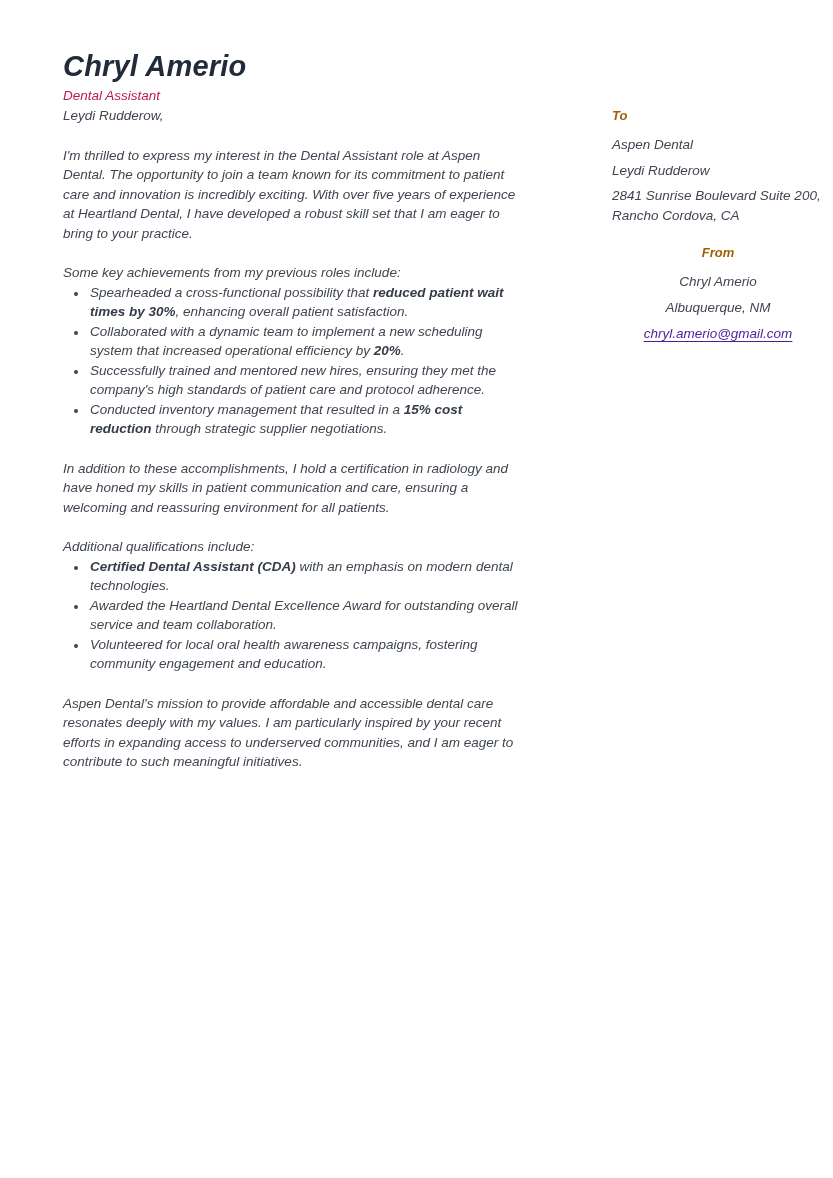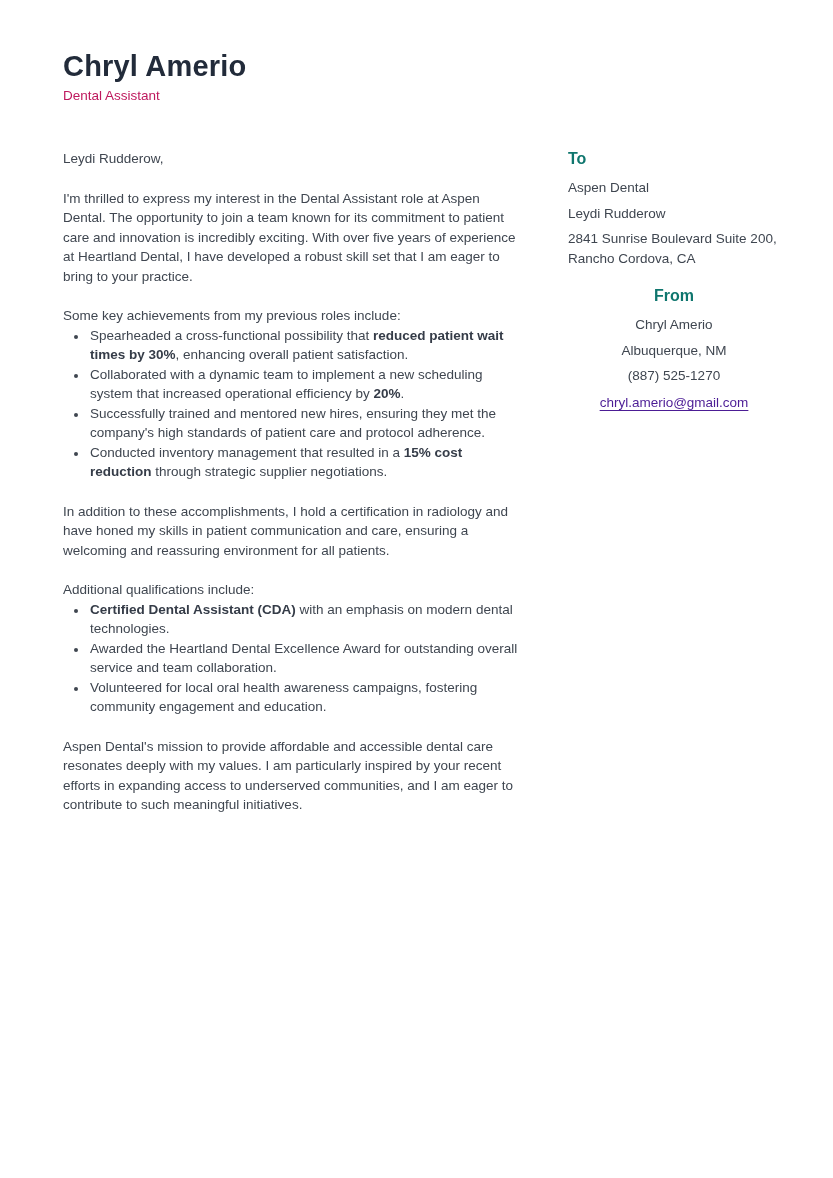--- a/index.html
+++ b/index.html
@@ -1,16 +1,16 @@
 <!DOCTYPE html>
 <html><head>
 <meta charset="utf-8">
 <title>Cover Letter</title>
 <style>
-  * { box-sizing: border-box; margin: 0; padding: 0; }
+  * { box-sizing: border-box; margin: 0; padding: 0; font-style: italic; }
   html, body { background: #ffffff; }
   body {
     font-family: "Liberation Sans", "DejaVu Sans", sans-serif;
     -webkit-font-smoothing: antialiased;
   }
   .page {
     position: relative;
     width: 833px;
     height: 1178px;
     background: #ffffff;
@@ -30,21 +30,21 @@
   }
   .letter-header .subtitle {
     margin-top: 2px;
     font-size: 13.5px;
     line-height: 20px;
     color: #be185d;
   }
   
   .columns {
     display: flex;
-    margin-top: 43px;
+    gap: 44px;
   }
   .letter-body {
     width: 457px;
     flex: 0 0 457px;
     margin-right: 48px;
   }
   .letter-body p { margin: 0 0 20px 0; }
   .letter-body p.intro { margin-bottom: 0; }
   .letter-body strong { font-weight: 700; color: #353c48; }
   .letter-body ul {
@@ -53,24 +53,24 @@
     list-style: disc outside;
   }
   .letter-body li { padding-left: 2px; }
   .letter-body li::marker { color: #3f4650; font-size: 12px; }
   
   .sidebar {
     width: 212px;
     flex: 0 0 212px;
   }
   .sidebar h2 {
-    font-size: 16px;
+    font-size: 13px;
     line-height: 20px;
     font-weight: 700;
-    color: #0f766e;
+    color: #a16207;
     margin-bottom: 9px;
   }
   .side-item {
     margin-bottom: 6px;
     line-height: 19.5px;
     white-space: pre-line;
     color: #3f4650;
   }
   .from-section { margin-top: 18px; text-align: center; }
   .email-link {
@@ -124,20 +124,19 @@
             <div class="side-item">Leydi Rudderow</div>
             <div class="side-item">2841 Sunrise Boulevard Suite 200,
 Rancho Cordova, CA</div>
           </div>
       </section>
       <section class="from-section">
         <h2>From</h2>
         <div id="from-lines">
             <div class="side-item">Chryl Amerio</div>
             <div class="side-item">Albuquerque, NM</div>
-            <div class="side-item">(887) 525-1270</div>
           </div>
         <a class="email-link" href="chryl.amerio@gmail.com">chryl.amerio@gmail.com</a>
       </section>
     </aside>
 
   </div>
 </div>
 
 </body></html>

